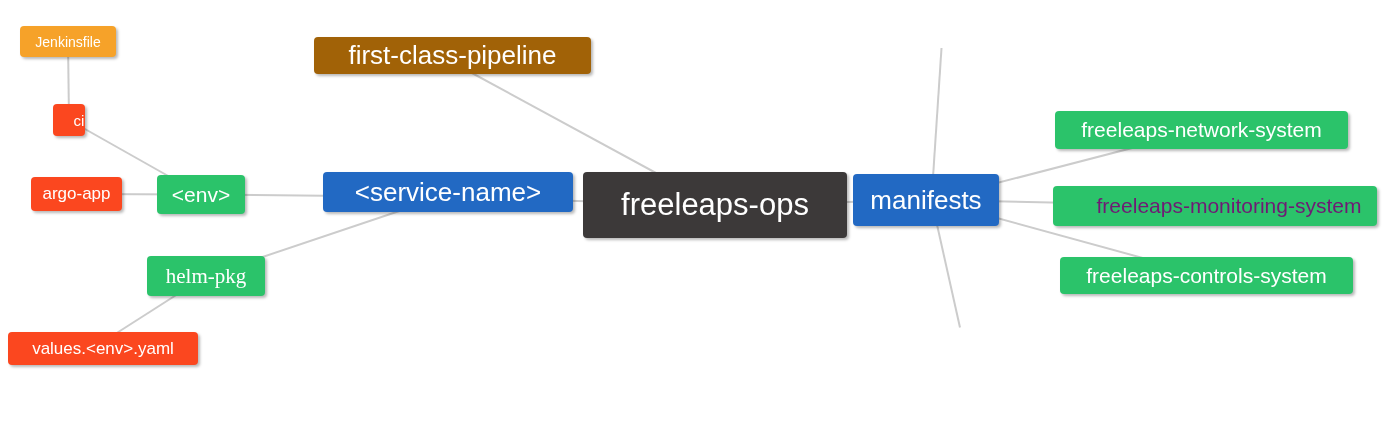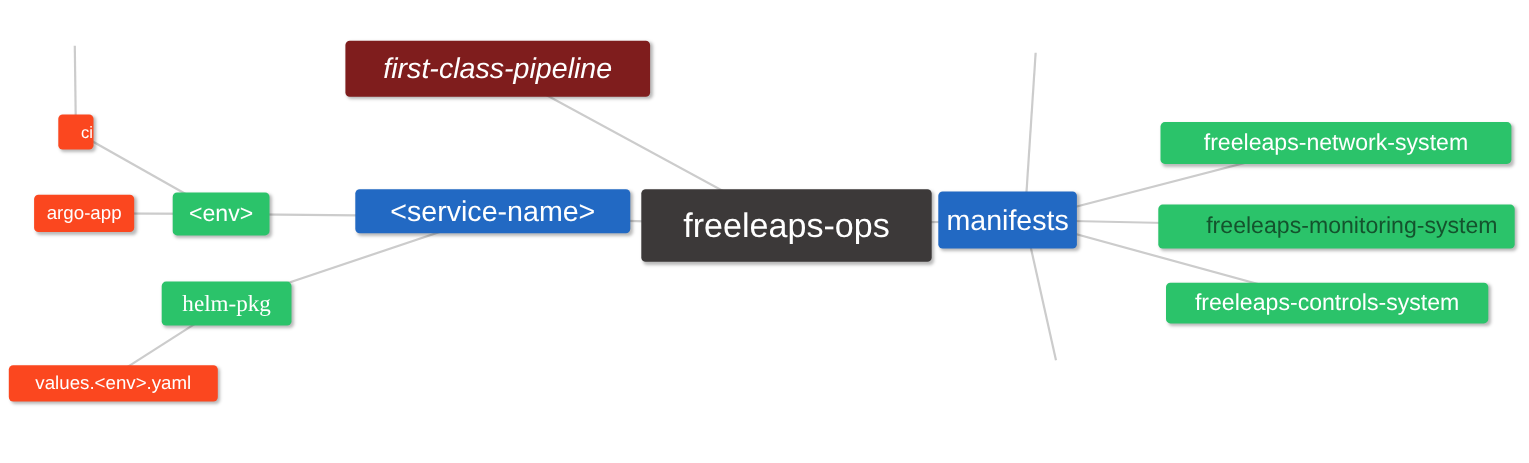--- a/index.html
+++ b/index.html
@@ -50,25 +50,26 @@
       <line x1="452.5" y1="62.5" x2="715" y2="205" stroke="#cccccc" stroke-width="2"></line>
       <line x1="441" y1="197" x2="715" y2="205" stroke="#cccccc" stroke-width="2"></line>
       <line x1="715" y1="205" x2="931.5" y2="200" stroke="#cccccc" stroke-width="2"></line>
       <line x1="931.5" y1="200" x2="941.5" y2="48" stroke="#cccccc" stroke-width="2"></line>
       <line x1="931.5" y1="200" x2="1201.5" y2="130" stroke="#cccccc" stroke-width="2"></line>
       <line x1="931.5" y1="200" x2="1215" y2="206" stroke="#cccccc" stroke-width="2"></line>
       <line x1="931.5" y1="200" x2="1206.5" y2="275.5" stroke="#cccccc" stroke-width="2"></line>
       <line x1="931.5" y1="200" x2="960" y2="327.5" stroke="#cccccc" stroke-width="2"></line>
     </svg>
 
+<div class="node" style="left: 20px; top: 26px; width: 96px; height: 31px; background: rgb(246, 162, 41); font-size: 14px; color: rgb(255, 255, 255);">Jenkinsfile</div>
     <div class="node" style="left: 53px; top: 104px; width: 32px; height: 32px; background: rgb(251, 71, 31); font-size: 15px; color: rgb(255, 255, 255); padding-left: 20px;">ci</div>
     <div class="node" style="left: 31px; top: 177px; width: 91px; height: 34px; background: rgb(251, 71, 31); font-size: 17px; color: rgb(255, 255, 255);">argo-app</div>
     <div class="node" style="left: 157px; top: 175px; width: 88px; height: 39px; background: rgb(43, 195, 106); font-size: 21px; color: rgb(255, 255, 255);">&lt;env&gt;</div>
     <div class="node" style="left: 147px; top: 256px; width: 118px; height: 40px; background: rgb(43, 195, 106); font-size: 21px; color: rgb(255, 255, 255); font-family: Liberation Serif, serif;">helm-pkg</div>
     <div class="node" style="left: 8px; top: 332px; width: 190px; height: 33px; background: rgb(251, 71, 31); font-size: 17px; color: rgb(255, 255, 255);">values.&lt;env&gt;.yaml</div>
-    <div class="node" style="left: 314px; top: 37px; width: 277px; height: 51px; background: #7f1d1d; font-size: 26px; color: rgb(255, 255, 255); font-style: italic;">first-class-pipeline</div>
+    <div class="node" style="left: 314px; top: 37px; width: 277px; height: 37px; background: #a16207; font-size: 26px; color: rgb(255, 255, 255);">first-class-pipeline</div>
     <div class="node" style="left: 323px; top: 172px; width: 250px; height: 40px; background: rgb(34, 105, 195); font-size: 26px; color: rgb(255, 255, 255);">&lt;service-name&gt;</div>
     <div class="node" style="left: 583px; top: 172px; width: 264px; height: 66px; background: rgb(60, 57, 57); font-size: 31px; color: rgb(255, 255, 255);">freeleaps-ops</div>
-    <div class="node" style="left: 853px; top: 174px; width: 126px; height: 52px; background: rgb(34, 105, 195); font-size: 26px; color: rgb(255, 255, 255);">manifests</div>
-    <div class="node" style="left: 1055px; top: 111px; width: 319px; height: 38px; background: rgb(43, 195, 106); font-size: 21px; color: rgb(255, 255, 255);">freeleaps-network-system</div>
-    <div class="node" style="left: 1053px; top: 186px; width: 324px; height: 40px; background: rgb(43, 195, 106); font-size: 21px; color: #14532d; padding-left: 28px;">freeleaps-monitoring-system</div>
+    <div class="node" style="left: 853px; top: 174px; width: 146px; height: 52px; background: rgb(34, 105, 195); font-size: 26px; color: rgb(255, 255, 255);">manifests</div>
+    <div class="node" style="left: 1055px; top: 111px; width: 293px; height: 38px; background: rgb(43, 195, 106); font-size: 21px; color: rgb(255, 255, 255);">freeleaps-network-system</div>
+    <div class="node" style="left: 1053px; top: 186px; width: 324px; height: 40px; background: rgb(43, 195, 106); font-size: 21px; color: #701a75; padding-left: 28px;">freeleaps-monitoring-system</div>
     <div class="node" style="left: 1060px; top: 257px; width: 293px; height: 37px; background: rgb(43, 195, 106); font-size: 21px; color: rgb(255, 255, 255);">freeleaps-controls-system</div>
   </div>
 
 </body></html>

